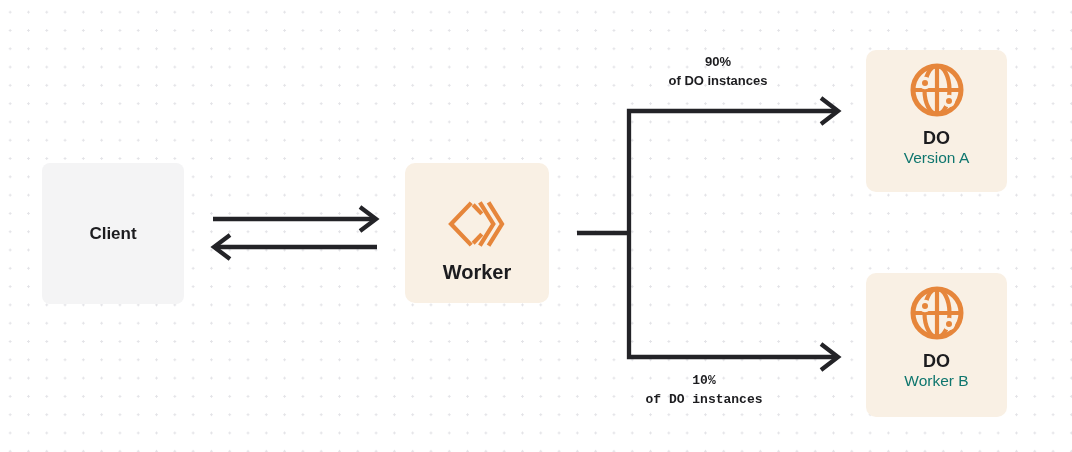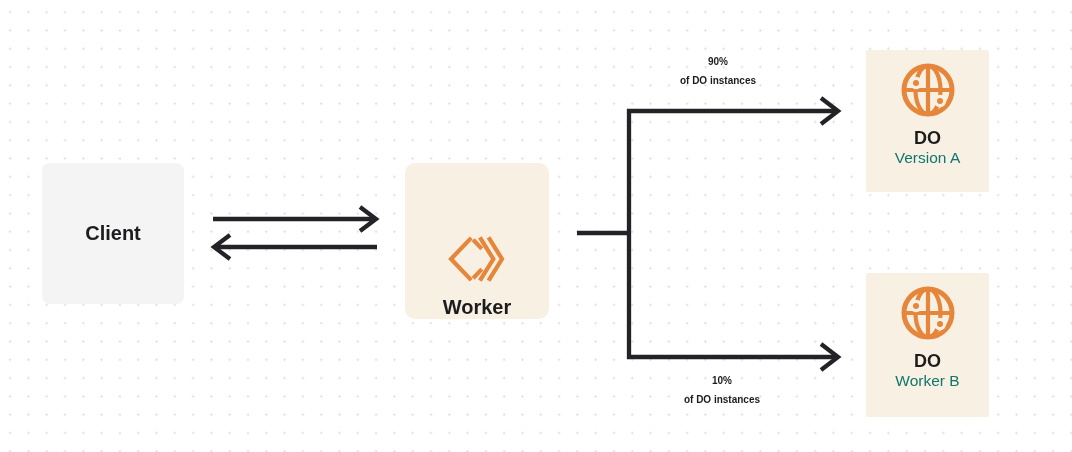--- a/index.html
+++ b/index.html
@@ -12,42 +12,42 @@
     background-image:radial-gradient(circle,#e3e3e7 1.15px,rgba(0,0,0,0) 1.35px);
     background-size:18.3px 18.3px;
     background-position:1px 3px;
   }
   .connectors{position:absolute;left:0;top:0;width:1072px;height:452px;}
   .node{position:absolute;display:flex;flex-direction:column;align-items:center;justify-content:center;box-sizing:border-box;}
   .node-client{
     left:42px;top:163px;width:142px;height:141px;
     background:#f4f4f5;border-radius:8px;
   }
-  .node-client .node-label{font-size:20px;font-weight:700;color:#1c1c1f;}
+  .node-client .node-label{font-size:17px;font-weight:700;color:#1c1c1f;}
   .node-worker{
-    left:405px;top:163px;width:144px;height:156px;
+    left:405px;top:163px;width:144px;height:140px;
     background:#f9f0e4;border-radius:10px;
-    justify-content:flex-end;padding-top:16px;
+    justify-content:center;padding-top:16px;
   }
   .node-worker .node-label{font-size:20px;font-weight:700;color:#1c1c1f;margin-top:12px;}
   .node-do{
-    width:123px;height:142px;
-    background:#f9f0e4;border-radius:2px;
+    width:141px;height:142px;
+    background:#f9f0e4;border-radius:10px;
     justify-content:flex-start;padding-top:11px;
   }
   .node-do-a{left:866px;top:50px;}
   .node-do-b{left:866px;top:273px;height:144px;}
   .do-title{font-size:18px;font-weight:700;color:#1c1c1f;margin-top:9px;line-height:20px;}
   .do-subtitle{font-size:15.5px;font-weight:400;color:#0f766e;line-height:19px;}
   .split-label{
     position:absolute;width:200px;text-align:center;
-    font-size:10px;font-weight:700;color:#1c1c1f;line-height:19px;
+    font-size:13px;font-weight:700;color:#1c1c1f;line-height:19px;
   }
   .split-label-top{left:618px;top:52px;}
-  .split-label-bottom{left:622px;top:371px;}
+  .split-label-bottom{left:604px;top:371px;font-family:Liberation Mono, monospace;}
   .icon-svg{display:block;}
 </style>
 </head>
 <body>
 
 <div class="canvas">
 
   <svg class="connectors" width="1072" height="452" viewBox="0 0 1072 452" fill="none">
     <g stroke="#232327" stroke-width="4.3" fill="none" stroke-linecap="butt" stroke-linejoin="miter">
 

